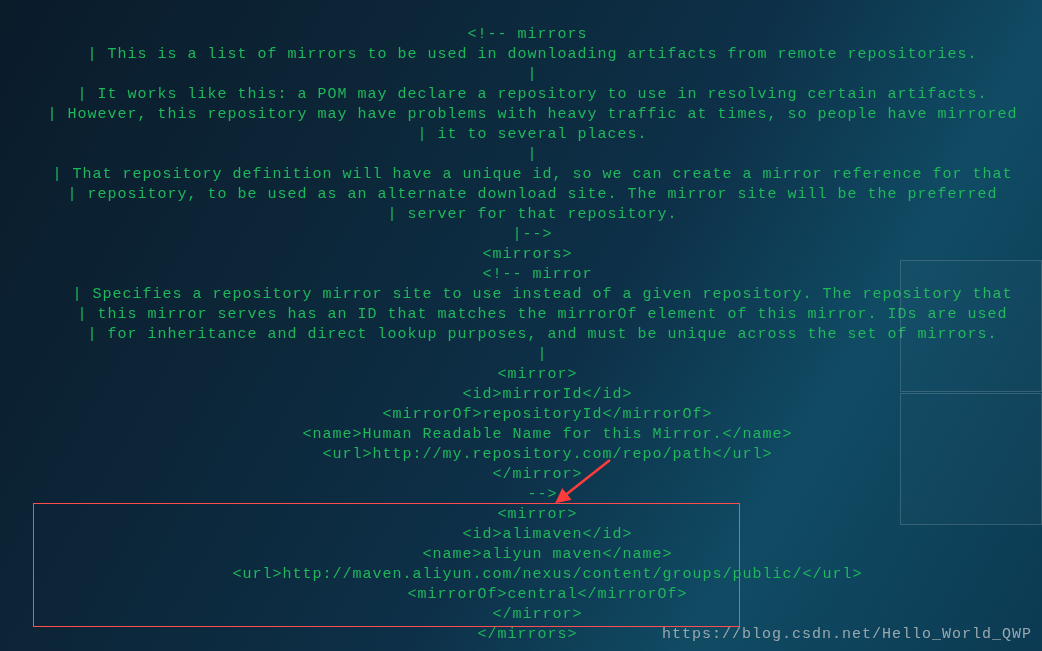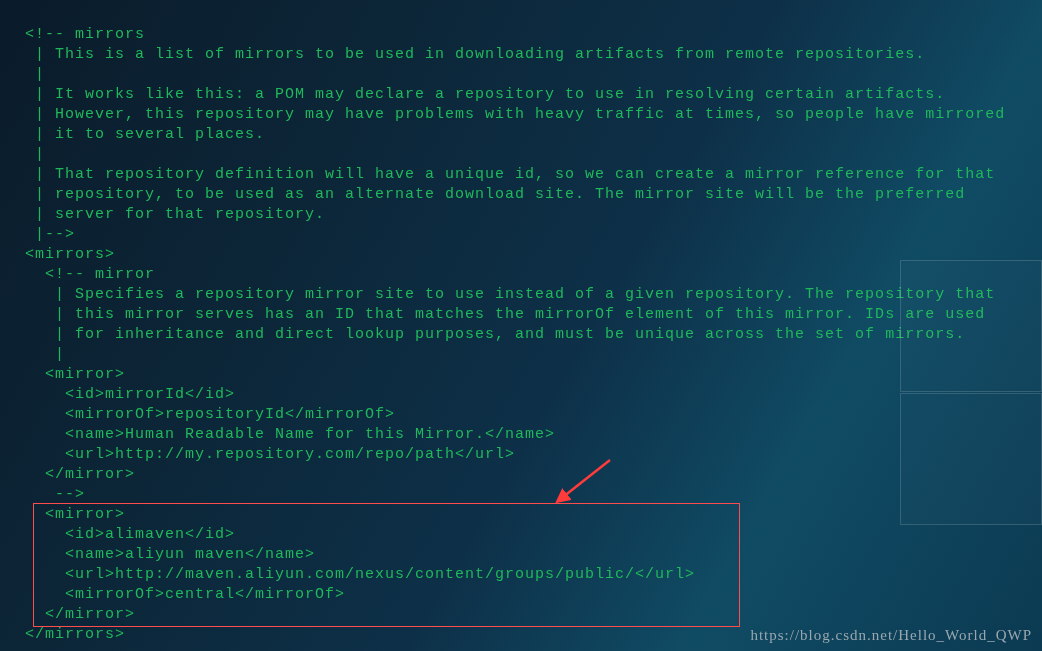--- a/index.html
+++ b/index.html
@@ -10,20 +10,21 @@
     font-size:15px;
     line-height:20px;
     letter-spacing:1px;
     color:#25d366;
     overflow:hidden;
     position:relative;
   }
   .editor{
     padding:25px 12px 0 25px;
     white-space:pre;
+    text-align:center;
   }
   .comment{color:#1fb85a;}
   .tag{color:#1fb85a;}
   .box{
     position:absolute;
     left:33px;top:503px;
     width:705px;height:122px;
     border:1px solid #ff4d4d;
     pointer-events:none;
   }
@@ -32,21 +33,21 @@
     left:555px;top:455px;
     width:60px;height:50px;
     pointer-events:none;
   }
   .watermark{
     position:absolute;
     right:10px;bottom:6px;
     color:#9aa7b0;
     font-size:15px;
     letter-spacing:1px;
-    font-family:Liberation Serif, serif;
+    font-family:Liberation Mono, monospace;
   }
   .winbox1{position:absolute;right:0;top:260px;width:140px;height:130px;border:1px solid rgba(255,255,255,.15);background:rgba(255,255,255,.02);}
   .winbox2{position:absolute;right:0;top:393px;width:140px;height:130px;border:1px solid rgba(255,255,255,.15);background:rgba(255,255,255,.02);}
 </style>
 </head>
 <body>
 
 <div class="winbox1"></div>
 <div class="winbox2"></div>
 

